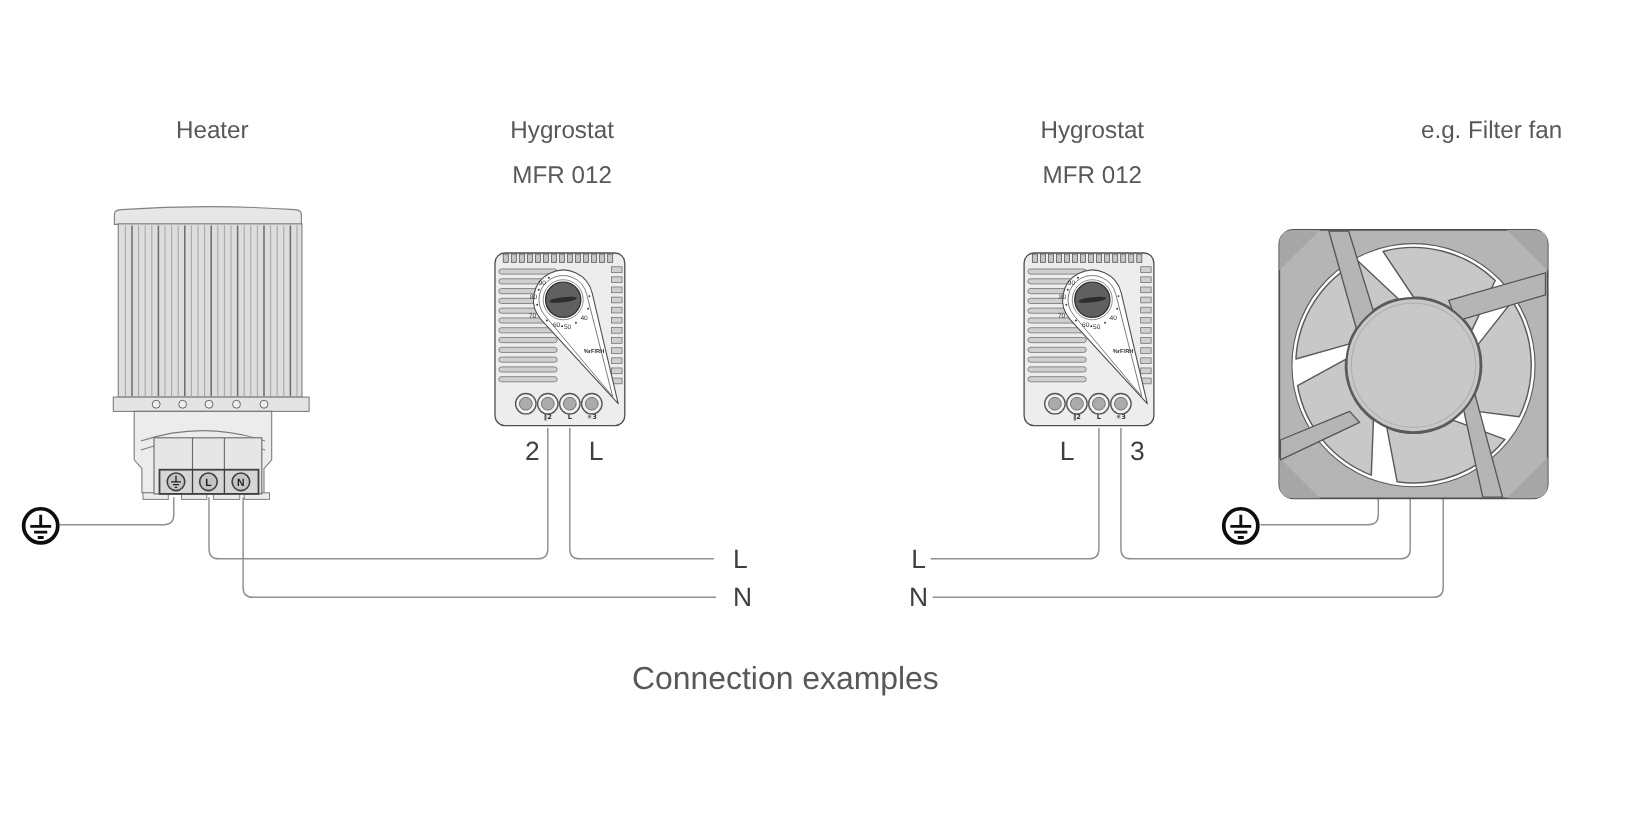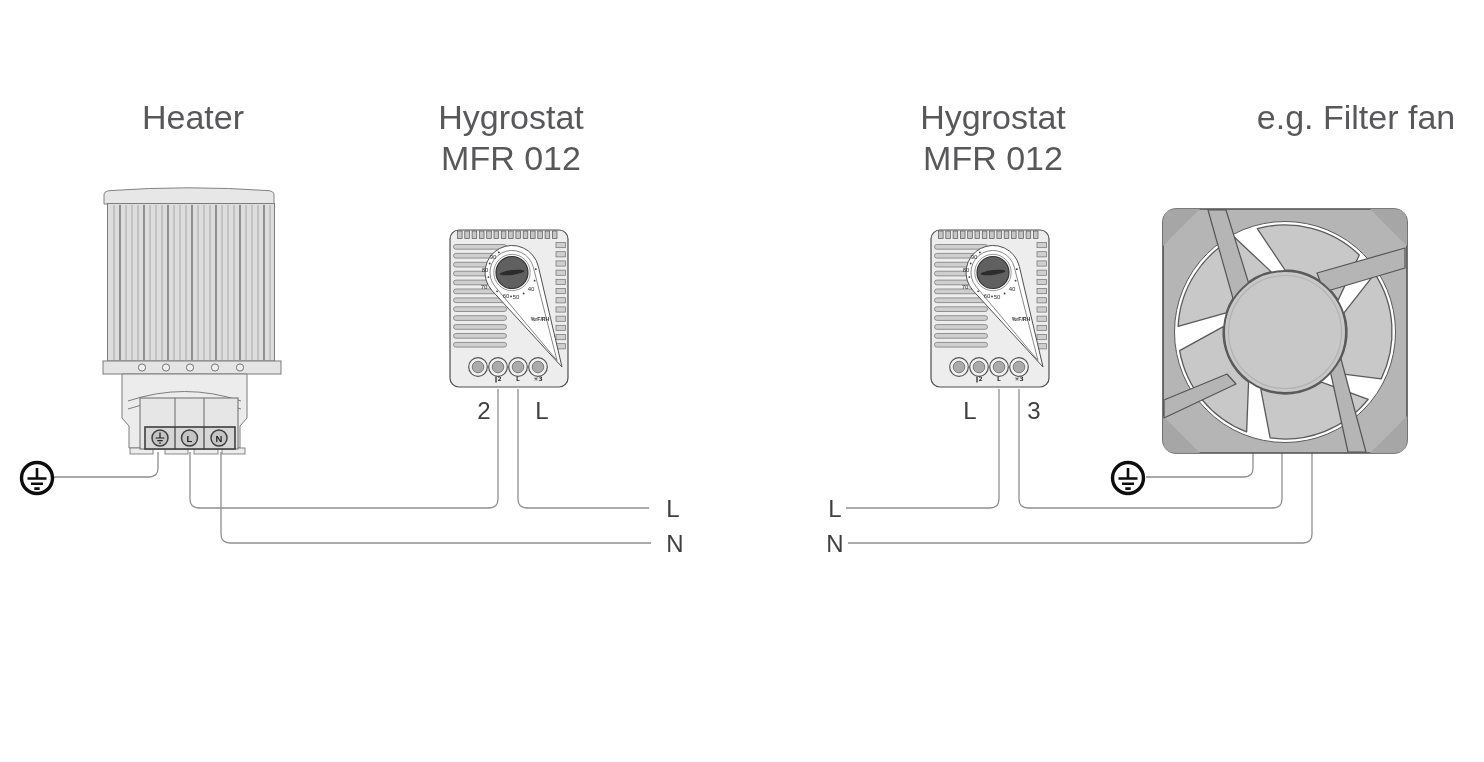--- a/index.html
+++ b/index.html
@@ -1,19 +1,19 @@
 <!DOCTYPE html>
 <html><head>
 <meta charset="utf-8">
 <style>
   html,body{margin:0;padding:0;background:#fff;}
   .canvas{position:relative;width:1484px;height:762px;background:#ffffff;overflow:hidden;
           font-family:"Liberation Sans",sans-serif;}
   .gfx{position:absolute;left:0;top:0;}
-  .title{position:absolute;text-align:center;font-size:34px;color:#58585b;line-height:41px;white-space:nowrap;}
+  .title{position:absolute;text-align:center;font-size:22px;color:#58585b;line-height:41px;white-space:nowrap;}
   .caption{position:absolute;text-align:center;font-size:29px;color:#58585b;line-height:34px;}
   .wl{position:absolute;width:30px;text-align:center;font-size:24px;color:#3f3f3f;line-height:30px;}
   svg text{font-family:"Liberation Sans",sans-serif;}
   .dialnum{font-size:6px;fill:#2e2e2e;}
   .unitlbl{font-size:5.2px;font-weight:bold;fill:#2e2e2e;}
   .termlbl{font-size:6px;font-weight:bold;fill:#2e2e2e;font-family:"DejaVu Sans",sans-serif;}
   .blocklbl{font-size:9.5px;font-weight:bold;fill:#1e1e1e;}
 </style>
 </head>
 <body>
@@ -215,13 +215,14 @@
   <div class="wl" style="left:469px;top:396px">2</div>
   <div class="wl" style="left:527px;top:396px">L</div>
   <div class="wl" style="left:658px;top:494px">L</div>
   <div class="wl" style="left:660px;top:529px">N</div>
 
   <div class="wl" style="left:820px;top:494px">L</div>
   <div class="wl" style="left:820px;top:529px">N</div>
   <div class="wl" style="left:955px;top:396px">L</div>
   <div class="wl" style="left:1019px;top:396px">3</div>
 
+  <div class="caption" style="left:514px;top:600px;width:400px">Connection examples</div>
 </div>
 
 </body></html>

